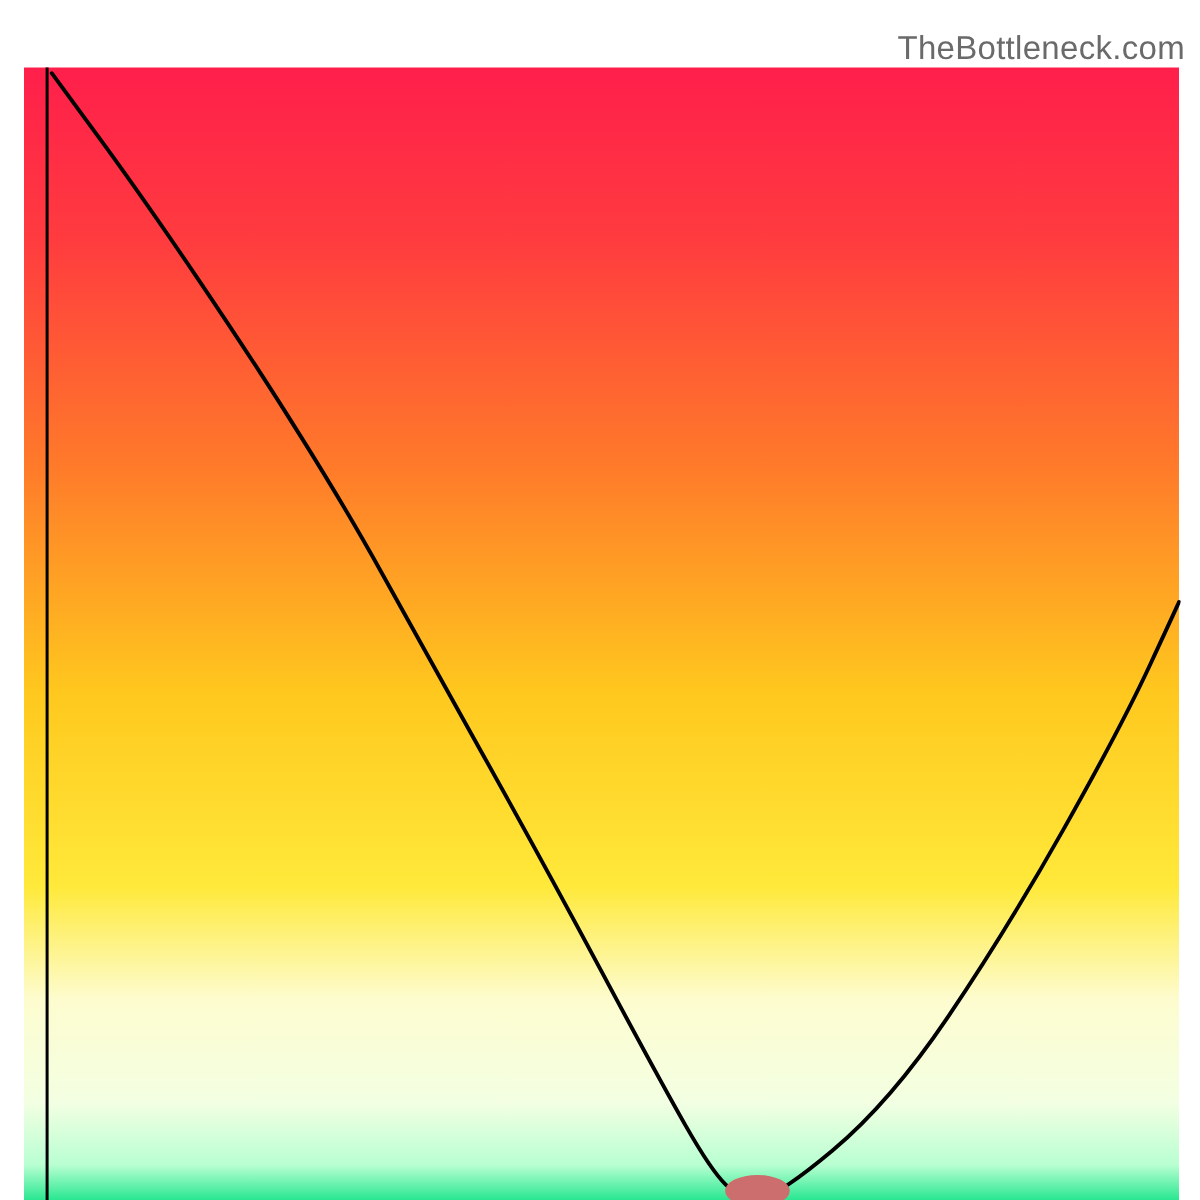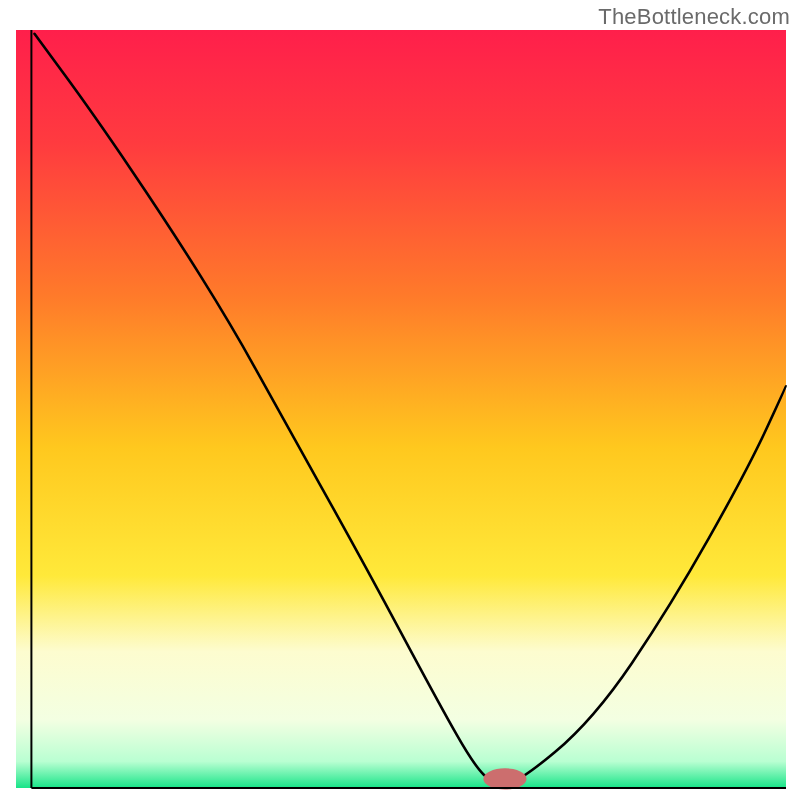--- a/index.html
+++ b/index.html
@@ -7,20 +7,21 @@
     padding: 0;
     width: 800px;
     height: 800px;
     background: #ffffff;
     font-family: Arial, Helvetica, sans-serif;
   }
   .wrap {
     position: relative;
     width: 800px;
     height: 700px;
+    margin-top: 15px;
   }
   .watermark {
     position: absolute;
     top: 4px;
     right: 10px;
     color: #6a6a6a;
     font-size: 22px;
     font-weight: 500;
     letter-spacing: 0.2px;
     user-select: none;

